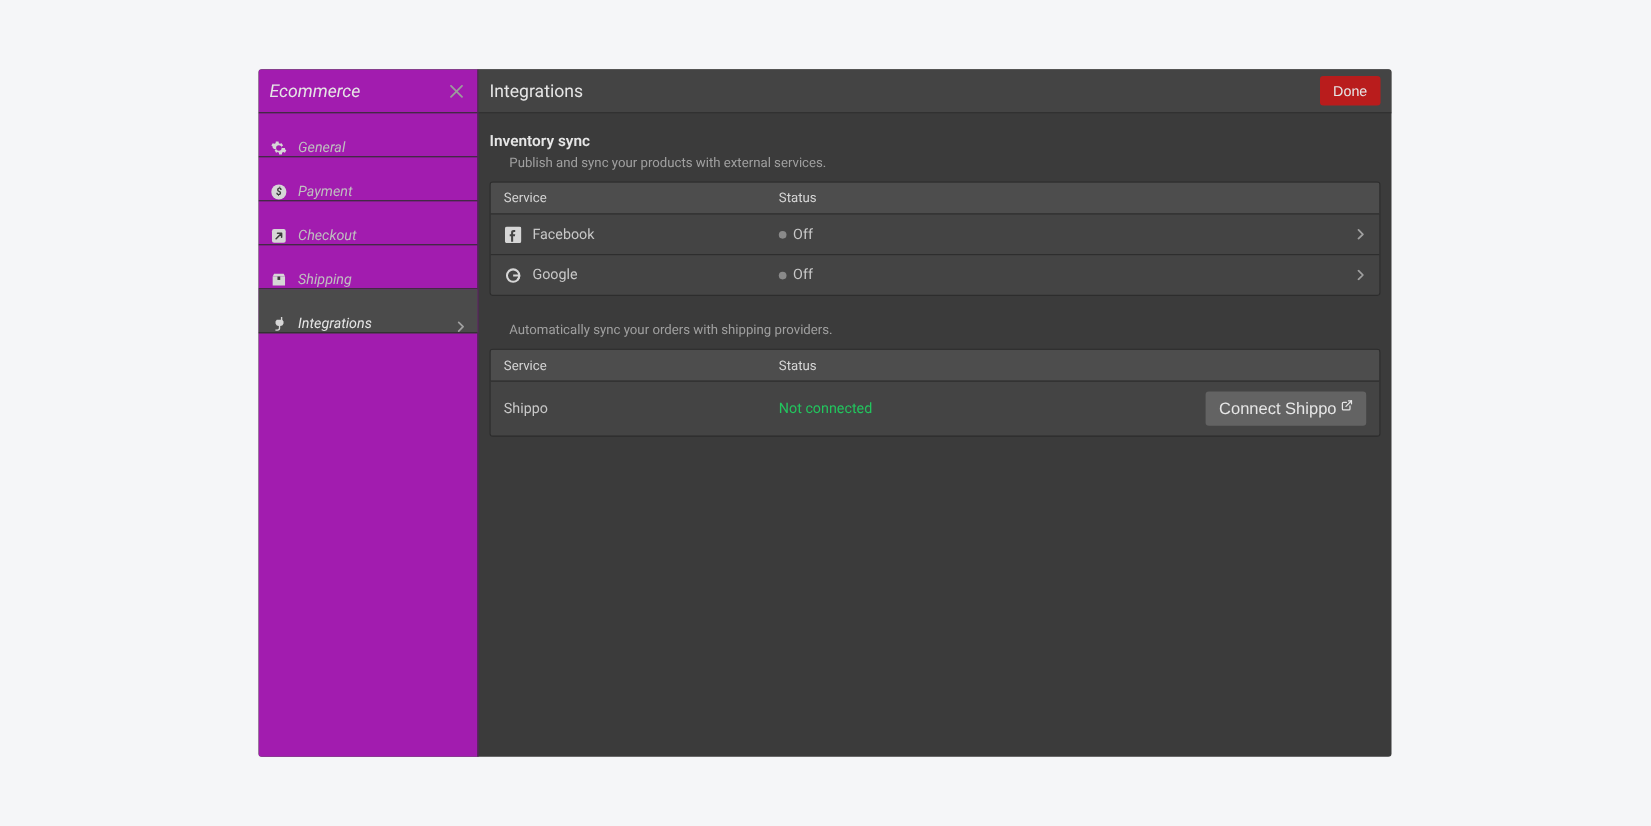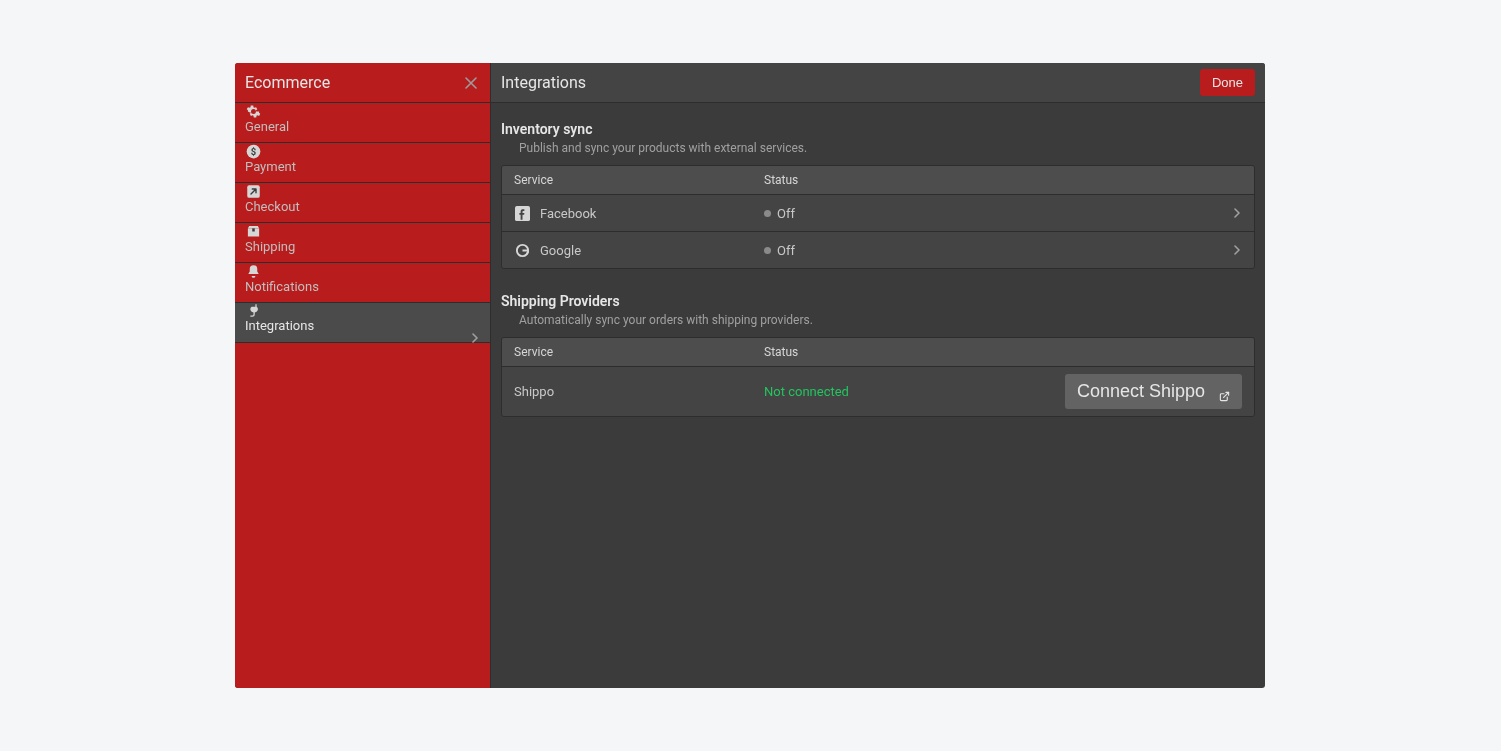--- a/index.html
+++ b/index.html
@@ -16,25 +16,26 @@
     top: 63px;
     width: 1030px;
     height: 625px;
     background: #3b3b3b;
     display: flex;
     border-radius: 3px;
     overflow: hidden;
   }
   
   .sidebar {
-    width: 256px;
-    background: #b91c1c;
+    width: 200px;
+    background: #a21caf;
     border-right: 1px solid #2d2d2d;
     display: flex;
     flex-direction: column;
+    font-style: italic;
   }
   .sidebar-header {
     height: 40px;
     display: flex;
     align-items: center;
     justify-content: space-between;
     padding: 0 10px;
     border-bottom: 1px solid #2d2d2d;
   }
   .sidebar-title {
@@ -44,27 +45,26 @@
   .close-btn {
     width: 18px; height: 18px;
     display: flex; align-items: center; justify-content: center;
     color: #9c9c9c;
     cursor: pointer;
   }
   .sidebar-list { display: flex; flex-direction: column; }
   .sidebar-item {
     height: 40px;
     display: flex;
-    align-items: flex-start;
+    align-items: flex-end;
     padding: 0 10px;
     border-bottom: 1px solid #2d2d2d;
     cursor: pointer;
     color: #bfbfbf;
     font-size: 13px;
-    flex-direction: column;
   }
   .sidebar-item.active { background: #4b4b4b; color: #e6e6e6; }
   .sidebar-item .icon { width: 16px; height: 16px; margin-right: 10px; display:flex; align-items:center; justify-content:center; color:#d6d6d6;}
   .sidebar-item .chev { margin-left: auto; color:#a0a0a0; }
 
   
   .main { flex: 1; display: flex; flex-direction: column; }
   .main-header {
     height: 40px;
     display: flex;
@@ -124,24 +124,24 @@
   }
   .row-chev { margin-left:auto; padding-right:12px; color:#a0a0a0; }
 
   .tbl-row.tall { height: 50px; cursor: default; }
   .connect-btn {
     background: #636363;
     color: #e6e6e6;
     border: none;
     padding: 7px 12px;
     border-radius: 3px;
-    font-size: 18px;
-    display: flex;
-    align-items: flex-end;
-    gap: 14px;
+    font-size: 15px;
+    display: flex;
+    align-items: flex-start;
+    gap: 4px;
     cursor: pointer;
   }
 
   svg { display: block; }
 </style>
 </head>
 <body>
 
 <div class="modal">
 
@@ -190,28 +190,20 @@
           <svg width="15" height="15" viewBox="0 0 24 24" fill="currentColor">
               <path d="M3 7h18v13H3z"></path>
               <path d="M3 7l2-4h14l2 4"></path>
               <rect x="10" y="7" width="4" height="5" fill="#3b3b3b"></rect>
             </svg>
         </span>
         <span>Shipping</span>
       </div>
 
 
-      <div class="sidebar-item">
-        <span class="icon">
-          <svg width="15" height="15" viewBox="0 0 24 24" fill="currentColor">
-              <path d="M12 2a6 6 0 00-6 6v4l-2 3v1h16v-1l-2-3V8a6 6 0 00-6-6zm0 20a3 3 0 003-3H9a3 3 0 003 3z"></path>
-            </svg>
-        </span>
-        <span>Notifications</span>
-      </div>
 
       <div class="sidebar-item active">
         <span class="icon">
           <svg width="15" height="15" viewBox="0 0 24 24" fill="currentColor">
               <path d="M9 2v4h6V2h2v4a5 5 0 01-3 9v3a4 4 0 01-4 4H7v-2h3a2 2 0 002-2v-3a5 5 0 01-3-9V2z"></path>
             </svg>
         </span>
         <span>Integrations</span>
         <span class="chev">
           <svg width="10" height="10" viewBox="0 0 10 10">
@@ -279,21 +271,20 @@
             <span class="row-chev">
               <svg width="10" height="10" viewBox="0 0 10 10">
                   <path d="M3 1l4 4-4 4" stroke="currentColor" stroke-width="1.6" fill="none" stroke-linecap="round" stroke-linejoin="round"></path>
                 </svg>
             </span>
           </div>
         </div>
       </div>
 
       <div class="section">
-        <div class="section-title">Shipping Providers</div>
         <div class="section-desc">Automatically sync your orders with shipping providers.</div>
         <div class="tbl">
           <div class="tbl-head">
             <div class="col-service">Service</div>
             <div class="col-status">Status</div>
           </div>
           <div class="tbl-row tall">
             <div class="col-service">
               <span>Shippo</span>
             </div>

